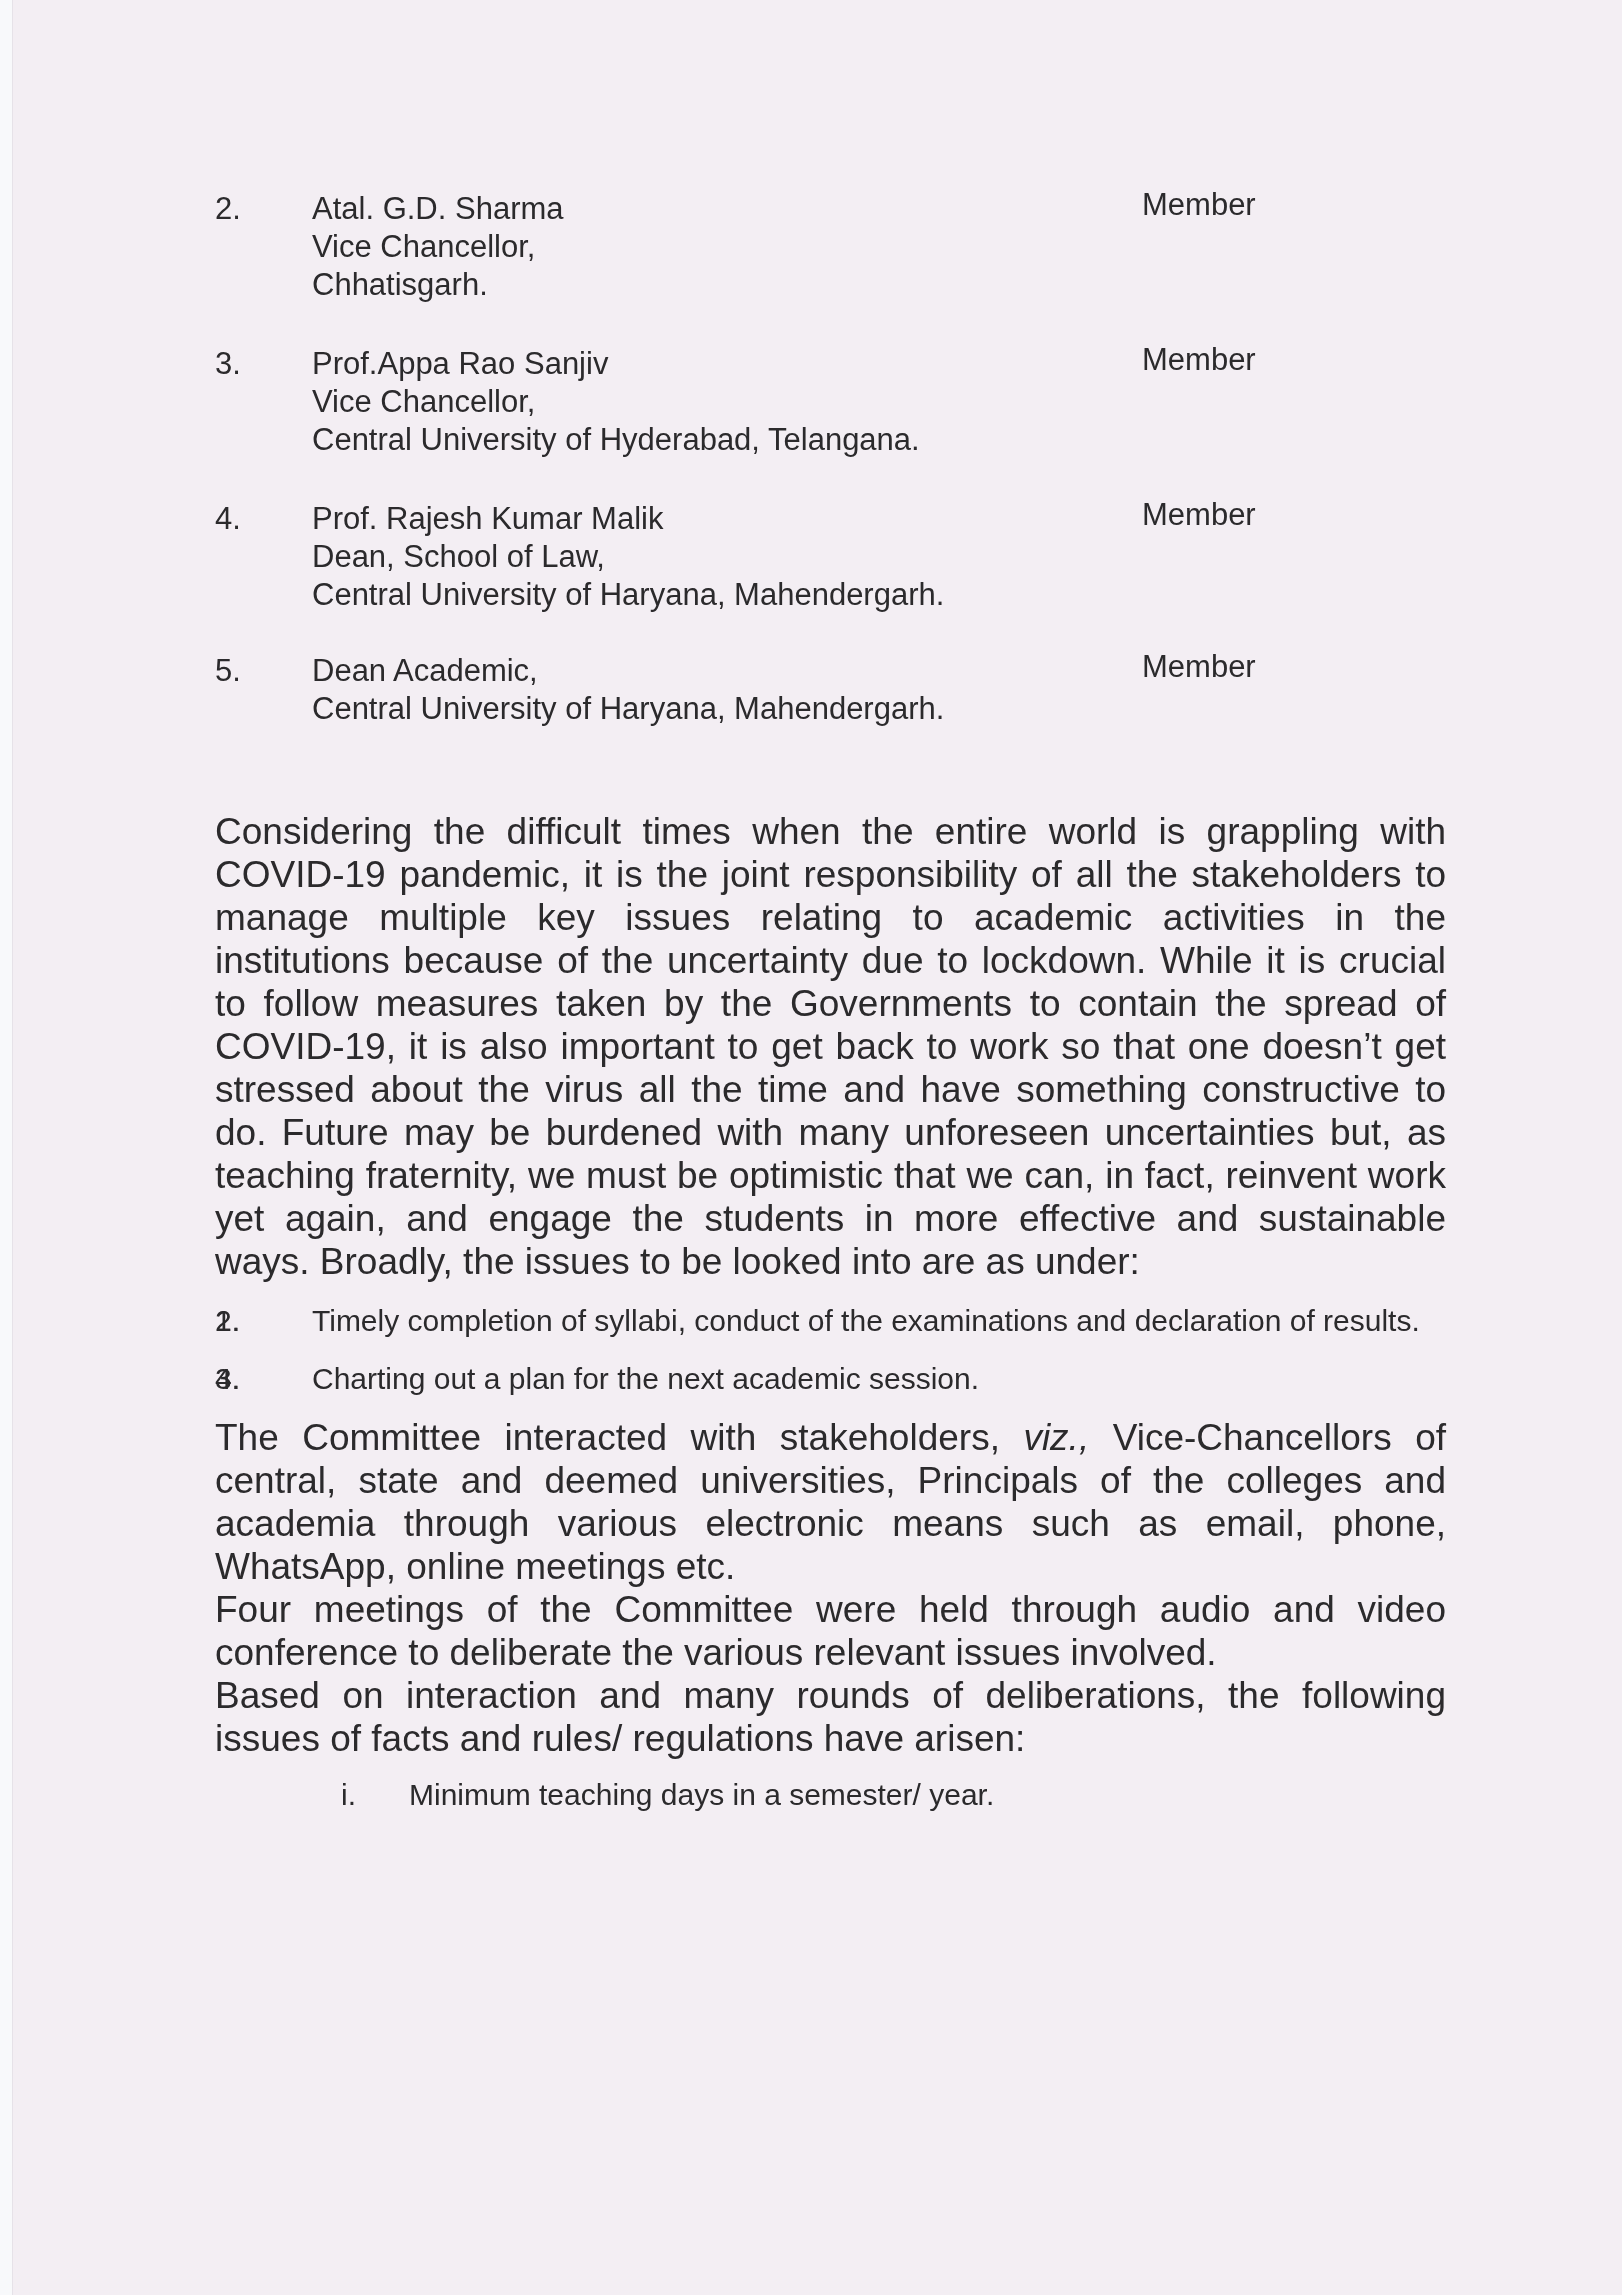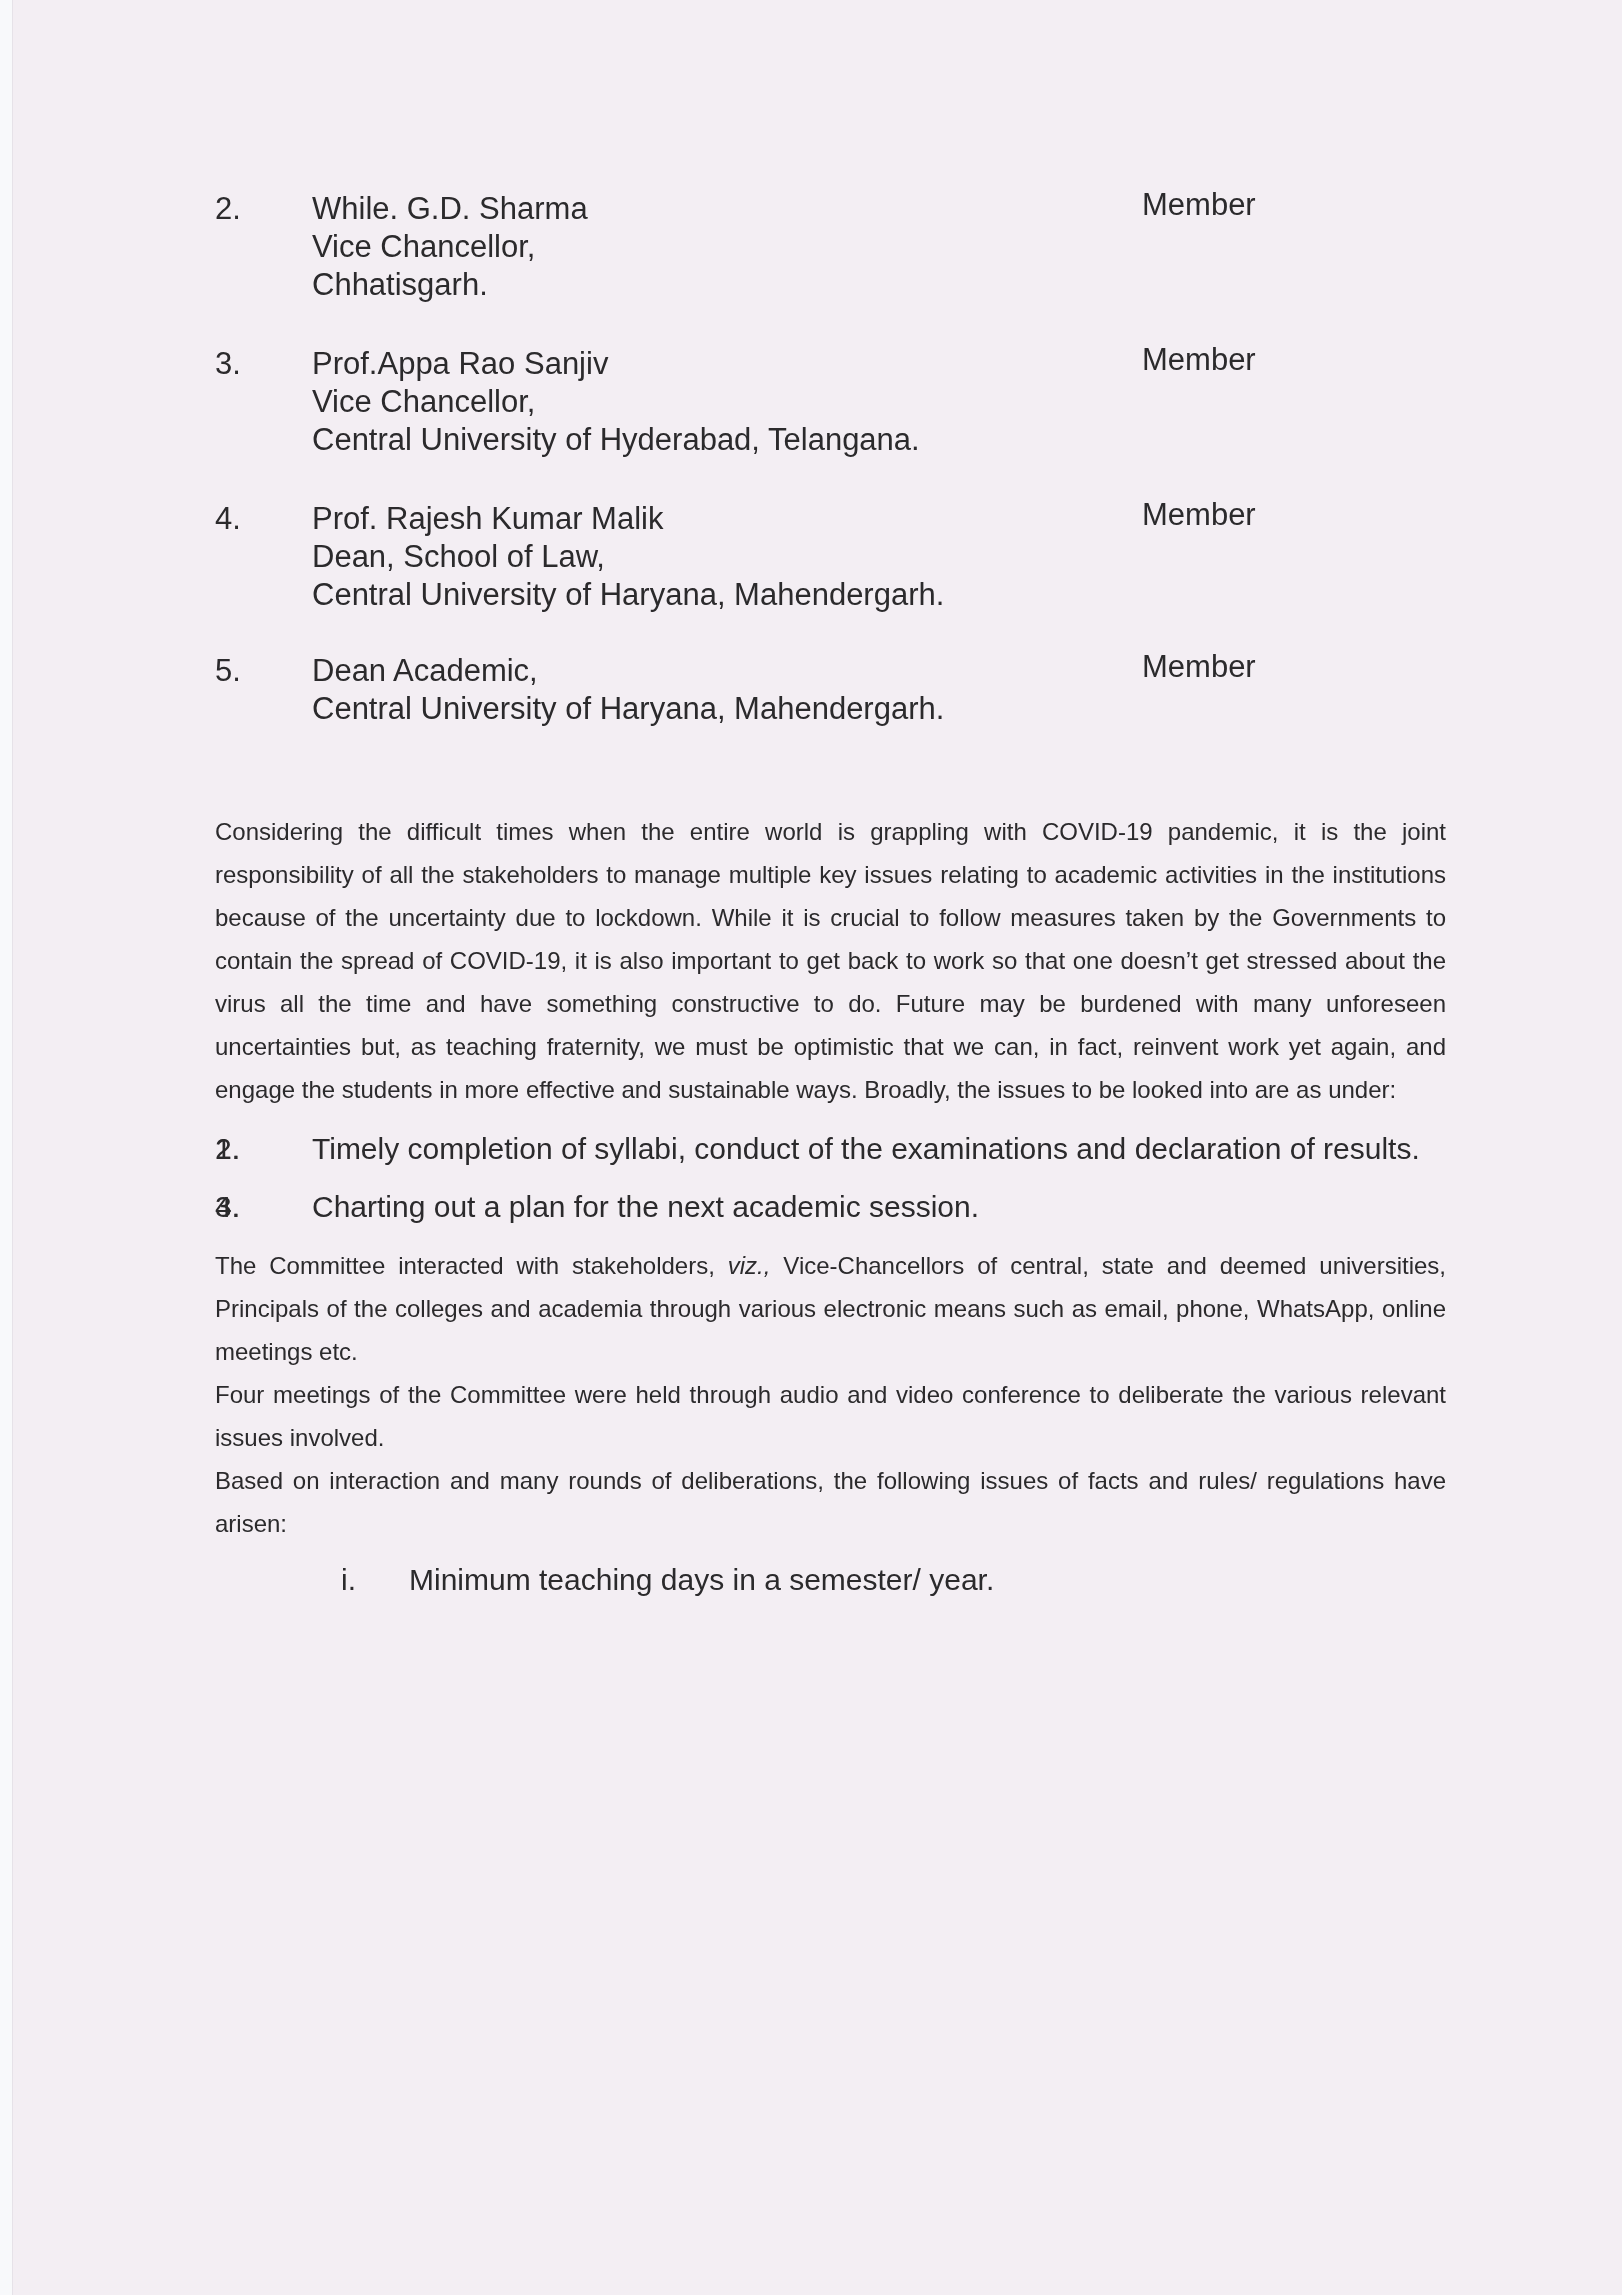--- a/index.html
+++ b/index.html
@@ -13,39 +13,39 @@
   .edge { position: absolute; left: 0; top: 0; width: 12.4px; height: 2295px; background: #f8f9fb; border-right: 0.7px solid #e6e2e8; }
   .page { position: absolute; left: 215px; top: 190px; width: 1231px; }
   .member { position: relative; padding-left: 97px; font-size: 31px; line-height: 38px; }
   .member .num { position: absolute; left: 0; top: 0; }
   .member .role { position: absolute; left: 927px; top: -3.9px; }
   .m2 { margin-bottom: 41px; }
   .m3 { margin-bottom: 41px; }
   .m4 { margin-bottom: 38px; }
   .m5 { margin-bottom: 82px; }
   .member .l { white-space: nowrap; }
-  p.para { margin: 0; font-size: 24px; line-height: 43px; text-align: justify; text-align-last: left; }
+  p.para { margin: 0; font-size: 37px; line-height: 43px; text-align: justify; text-align-last: left; }
   .issues { margin: 15.7px 0 11.8px 0; }
   .issue { position: relative; padding-left: 97px; font-size: 30px; line-height: 43px; text-align: justify; text-align-last: left; margin-bottom: 15.7px; }
   .issue .num { position: absolute; left: 0; top: 0; }
   .gap { margin-top: 14.4px; }
   .sub { position: relative; padding-left: 194px; font-size: 30px; line-height: 43px; margin-top: 13px; }
   .sub .num { position: absolute; left: 126px; top: 0; }
   i { font-style: italic; }
 </style>
 </head>
 <body>
 
 <div class="edge"></div>
 
 <div class="page">
 
   <div class="member m2">
     <span class="num">2.</span>
-    <div class="l">While. G.D. Sharma</div>
+    <div class="l">Atal. G.D. Sharma</div>
     <div class="l">Vice Chancellor,</div>
     <div class="l">Chhatisgarh.</div>
     <span class="role">Member</span>
   </div>
 
   <div class="member m3">
     <span class="num">3.</span>
     <div class="l">Prof.Appa Rao Sanjiv</div>
     <div class="l">Vice Chancellor,</div>
     <div class="l">Central University of Hyderabad, Telangana.</div>

